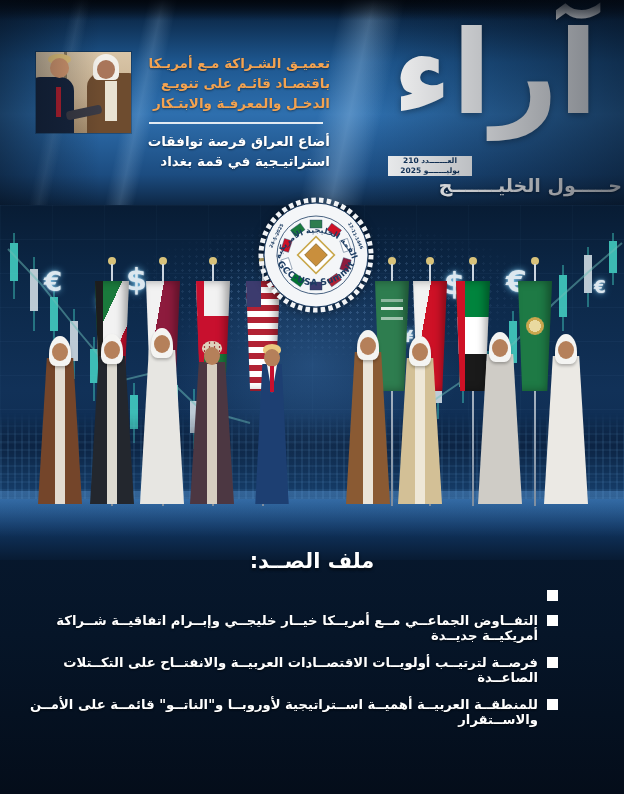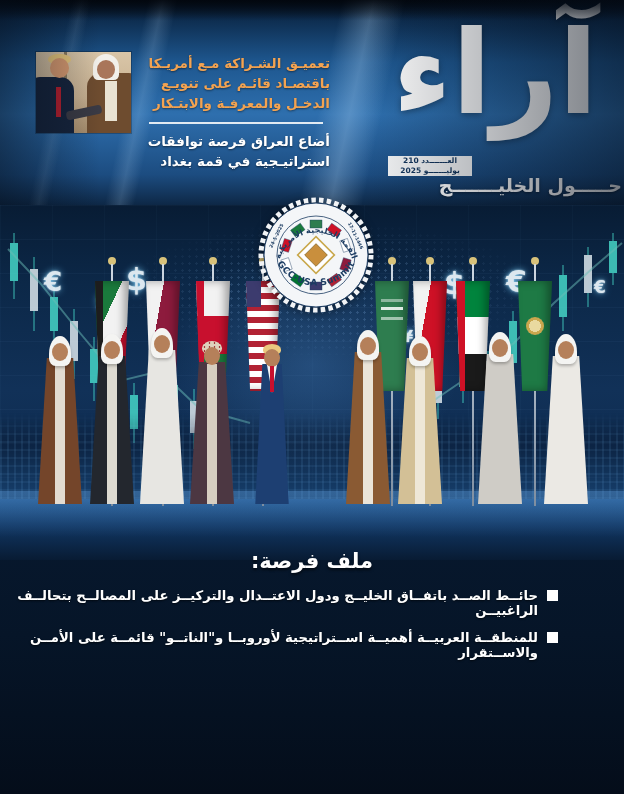--- a/index.html
+++ b/index.html
@@ -394,25 +394,32 @@
       <textPath href="#arcTop" startOffset="50%" text-anchor="middle">القمة الخليجية الأمريكية</textPath>
     </text>
     <text font-size="9" font-weight="bold" fill="#1c3c62" letter-spacing="0.4" font-family="DejaVu Sans, sans-serif">
       <textPath href="#arcBot" startOffset="50%" text-anchor="middle">GCC-USA Summit</textPath>
     </text>
     <text x="59" y="16.5" font-size="4.6" font-weight="bold" fill="#1c3c62" text-anchor="middle" transform="rotate(-64 59 59)">24-5-2025</text>
     <text x="59" y="16.5" font-size="4.6" font-weight="bold" fill="#1c3c62" text-anchor="middle" transform="rotate(64 59 59)">17-11-1446</text>
   </svg>
 
   <section class="feature" dir="rtl">
-    <h2>ملف فرصة:</h2>
+    <h2>ملف الصــد:</h2>
     <ul>
       <li>
           <span class="bullet"></span>
-          <span>حائــط الصــد باتفــاق الخليــج ودول الاعتــدال والتركيــز على المصالــح بتحالــف الراغبيــن</span>
+        </li>
+      <li>
+          <span class="bullet"></span>
+          <span>التفــاوض الجماعــي مــع أمريــكا خيــار خليجــي وإبــرام اتفاقيــة شــراكة أمريكيــة جديــدة</span>
+        </li>
+      <li>
+          <span class="bullet"></span>
+          <span>فرصــة لترتيــب أولويــات الاقتصــادات العربيــة والانفتــاح على التكــتلات الصاعــدة</span>
         </li>
       <li>
           <span class="bullet"></span>
           <span>للمنطقــة العربيــة أهميــة اســتراتيجية لأوروبــا و"الناتــو" قائمــة على الأمــن والاســتقرار</span>
         </li>
 
     </ul>
   </section>
 
 </div>

